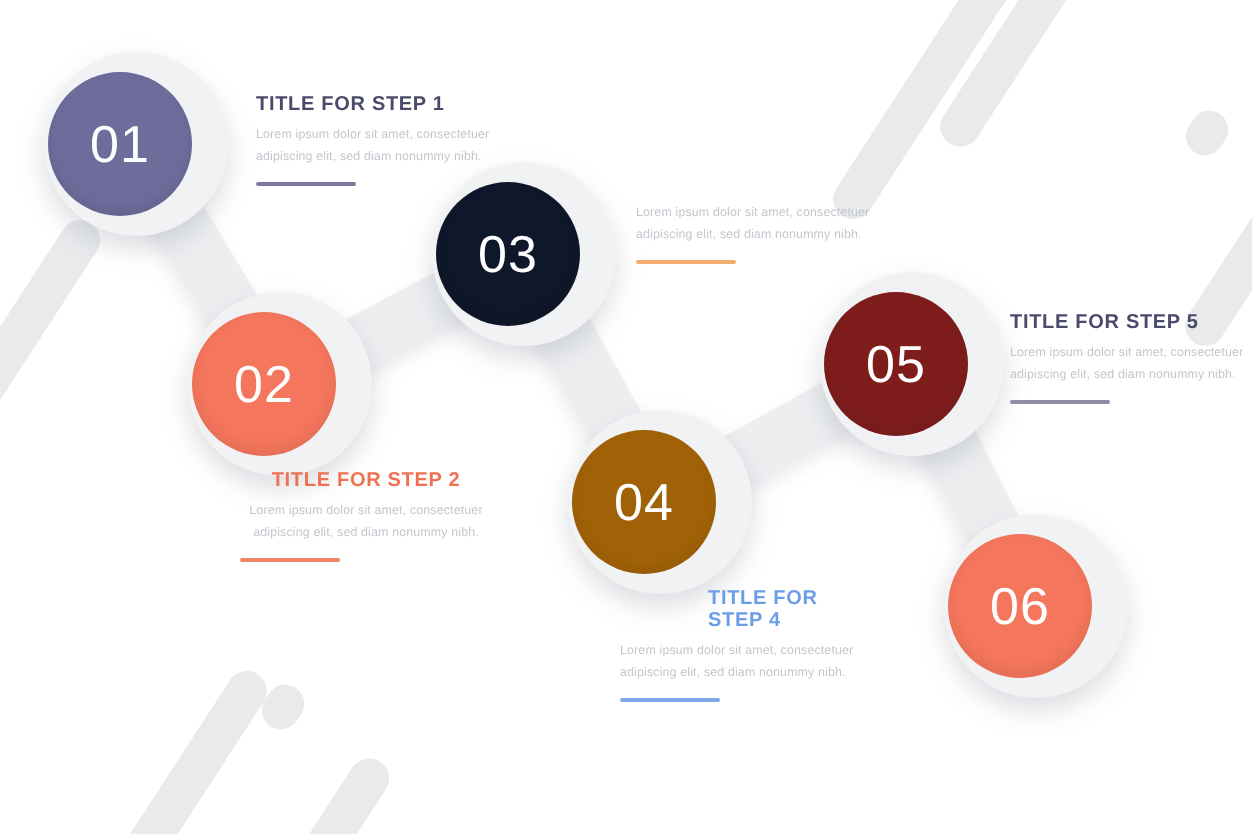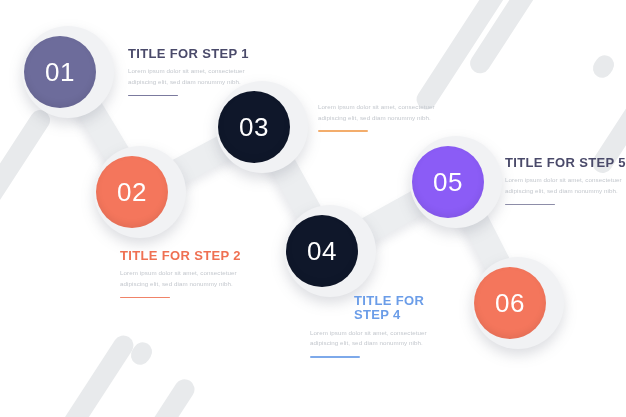--- a/index.html
+++ b/index.html
@@ -71,21 +71,21 @@
     box-shadow: inset 0 -3px 7px rgba(0,0,0,0.07);
   }
 
   
   .step-text {
     position: absolute;
     width: 126px;
     z-index: 4;
   }
   .step-title {
-    font-size: 13px;
+    font-size: 10px;
     font-weight: bold;
     letter-spacing: 0.35px;
     margin: 0 0 5px 0;
     line-height: 1.1;
   }
   .step-body {
     font-size: 6.2px;
     line-height: 1.72;
     color: #c3c7cd;
     margin: 0;
@@ -129,37 +129,37 @@
     <div class="node" style="left:22px;top:26px;">
       <div class="node-disc" style="background:#6d6c9b;">01</div>
     </div>
     <div class="node" style="left:94px;top:146px;">
       <div class="node-disc" style="background:#f4765c;">02</div>
     </div>
     <div class="node" style="left:216px;top:81px;">
       <div class="node-disc" style="background:#0f172a;">03</div>
     </div>
     <div class="node" style="left:284px;top:205px;">
-      <div class="node-disc" style="background:#0f172a;">04</div>
+      <div class="node-disc" style="background:#a16207;">04</div>
     </div>
     <div class="node" style="left:410px;top:136px;">
-      <div class="node-disc" style="background:#8b5cf6;">05</div>
+      <div class="node-disc" style="background:#7f1d1d;">05</div>
     </div>
     <div class="node" style="left:472px;top:257px;">
       <div class="node-disc" style="background:#f4765c;">06</div>
     </div>
   </div>
 
   <div class="step-text" style="left:128px;top:47px;">
     <p class="step-title" style="color:#4a4a6a;">TITLE FOR STEP 1</p>
     <p class="step-body">Lorem ipsum dolor sit amet, consectetuer adipiscing elit, sed diam nonummy nibh.</p>
     <div class="step-rule" style="background:#7b7a9e;"></div>
   </div>
 
-  <div class="step-text" style="left:120px;top:249px;">
+  <div class="step-text" style="left:120px;top:235px;text-align:center;">
     <p class="step-title" style="color:#ef7052;">TITLE FOR STEP 2</p>
     <p class="step-body">Lorem ipsum dolor sit amet, consectetuer adipiscing elit, sed diam nonummy nibh.</p>
     <div class="step-rule" style="background:#f08368;"></div>
   </div>
 
   <div class="step-text" style="left:318px;top:102px;">
     <p class="step-body">Lorem ipsum dolor sit amet, consectetuer adipiscing elit, sed diam nonummy nibh.</p>
     <div class="step-rule" style="background:#f3ad6c;"></div>
   </div>
 

